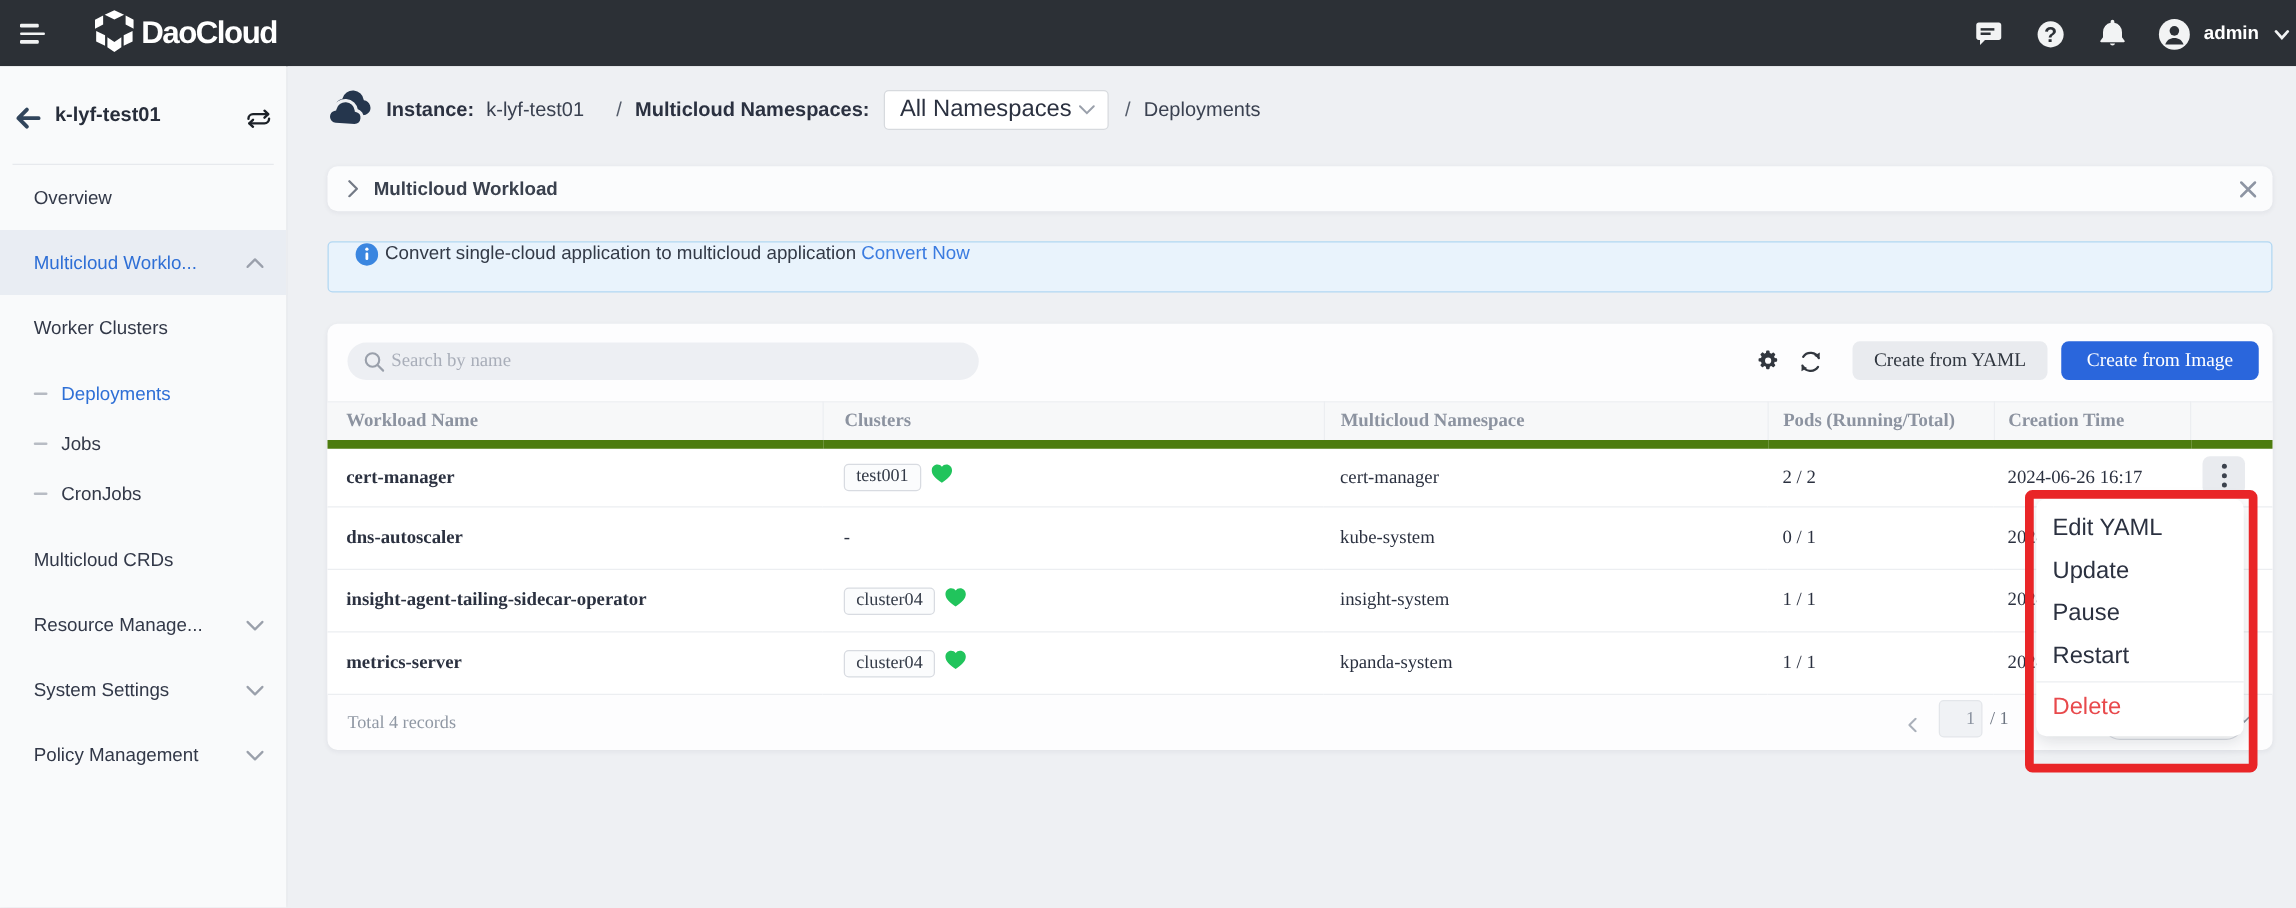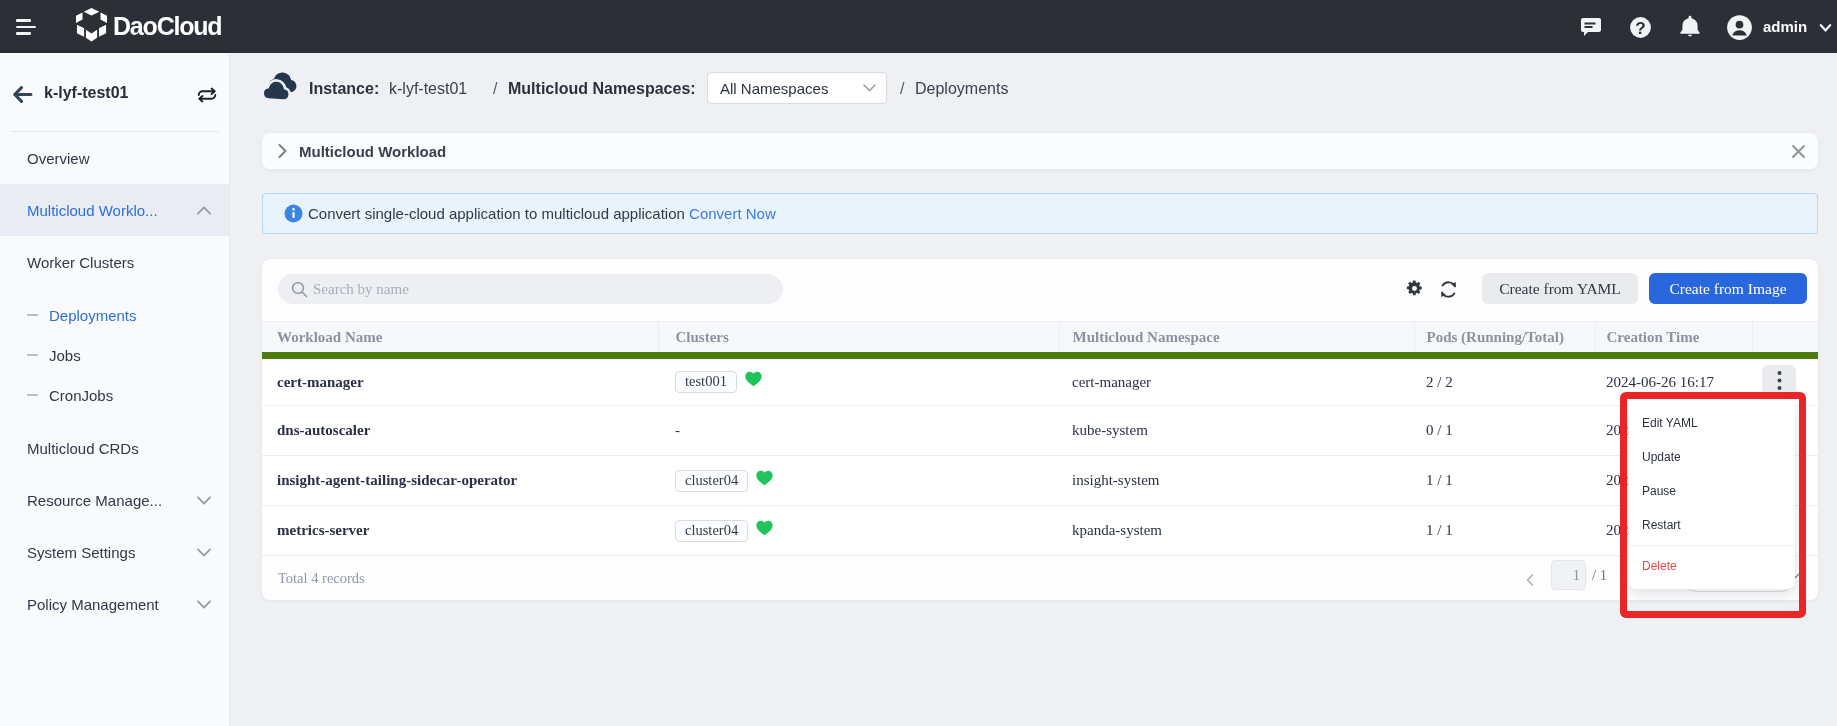--- a/index.html
+++ b/index.html
@@ -39,30 +39,30 @@
 .main { position:absolute; left:230px; top:53px; width:1607px; height:673px; background:#eef0f3; }
 
 
 .crumb { position:absolute; left:0; top:0; width:100%; height:115px; }
 .crumb > * { position:absolute; }
 .crumb .cloud { left:31px; top:17px; }
 .crumb .b { font-weight:bold; color:#2b3140; font-size:16px; top:27px; }
 .crumb .r { color:#3a4150; font-size:16px; top:27px; }
 .crumb .sep { color:#555d6b; font-size:16px; top:27px; }
 .nsselect { left:477px; top:19px; width:180px; height:32px; background:#fff; border:1px solid #d7dade; border-radius:4px; display:flex; align-items:center; justify-content:space-between; padding:0 10px 0 12px; }
-.nsselect .t { font-size:15px; color:#2b3140; }
+.nsselect .t { font-size:19px; color:#2b3140; }
 
 
 .panel1 { position:absolute; left:32px; top:80px; width:1556px; height:36px; background:#fbfcfd; border-radius:8px; box-shadow:0 1px 4px rgba(30,40,60,0.06); display:flex; align-items:center; padding:0 12px 0 16px; }
 .panel1 .arrow { margin-right:12px; }
 .panel1 .t { font-size:15px; font-weight:bold; color:#3a414e; }
 .panel1 .x { margin-left:auto; }
 
 
-.alert { position:absolute; left:32px; top:140px; width:1556px; height:41px; background:#e9f3fc; border:1px solid #b1d7f2; border-radius:4px; display:flex; align-items:center; padding:0 21px; }
+.alert { position:absolute; left:32px; top:140px; width:1556px; height:41px; background:#e9f3fc; border:1px solid #b1d7f2; border-radius:4px; display:flex; padding:0 21px; }
 .alert .txt { font-size:15px; color:#333a47; margin-left:5px; }
 .alert a { color:#3a7be0; text-decoration:none; }
 
 
 .card { position:absolute; left:32px; top:206px; width:1556px; height:341px; background:#fdfdfe; border-radius:8px; box-shadow:0 1px 4px rgba(30,40,60,0.06);font-family:Liberation Serif, serif; }
 .toolrow { position:absolute; left:0; top:0; width:100%; height:62px; }
 .search { position:absolute; left:16px; top:15px; width:505px; height:30px; background:#edeff3; border-radius:15px; display:flex; align-items:center; padding-left:13px; }
 .search .ph { color:#a9aeb9; font-size:15px; margin-left:5px; }
 .tool-ic { position:absolute; top:21px; }
 .btn { position:absolute; top:14px; height:31px; border-radius:6px; font-size:15.5px; display:flex; align-items:center; justify-content:center; }
@@ -81,21 +81,21 @@
 .wname { font-weight:bold; color:#272d3a; }
 .tag { display:inline-block; border:1px solid #d8dbe1; background:#fbfcfd; border-radius:4px; font-size:14.5px; color:#333a47; padding:1px 9px 2px; vertical-align:middle; }
 .heart { display:inline-block; width:17px; height:16px; margin-left:8px; vertical-align:-2px; }
 .kebab { display:inline-block; width:34px; height:31px; background:#e9ebef; border-radius:6px; text-align:center; padding-top:5px; vertical-align:middle; position:relative; top:-2px; }
 
 .footrow { position:absolute; left:0; top:297px; width:1556px; height:44px; font-size:14.5px; color:#9098a4; }
 .footrow .total { position:absolute; left:16px; top:14px; }
 
 
 .ddwrap { position:absolute; left:1629px; top:399px; width:166px; height:190px; background:#fff; border-radius:8px; box-shadow:0 4px 14px rgba(30,40,60,0.14); z-index:5; padding-top:7px; }
-.dd-item { height:34px; line-height:34px; padding-left:13px; font-size:12px; color:#2b3140; }
+.dd-item { height:34px; line-height:34px; padding-left:13px; font-size:19px; color:#2b3140; }
 .dd-del { color:#e8494c; }
 .dd-sep { border-top:1px solid #eceef1; margin:3px 0; }
 .redbox { position:absolute; left:1620px; top:392px; width:186px; height:226px; border:7px solid #e92527; border-radius:6px; z-index:6; }
 </style>
 </head>
 <body>
 
 <div class="topbar">
   <div class="hamburger">
       <span class="s1"></span>

